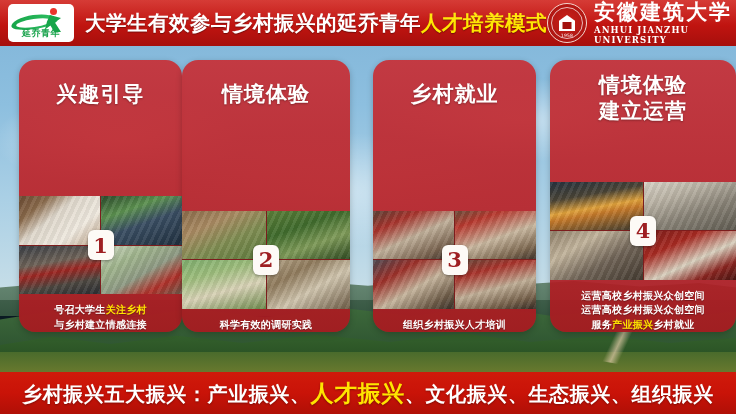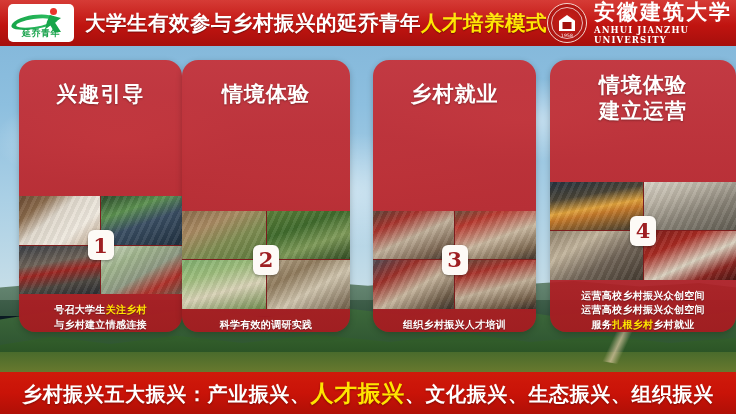--- a/index.html
+++ b/index.html
@@ -293,20 +293,20 @@
       <div class="photos">
         <div class="ph p-sunset"></div>
         <div class="ph p-group"></div>
         <div class="ph p-visit"></div>
         <div class="ph p-redhall"></div>
         <div class="badge">4</div>
       </div>
       <div class="card-caption">
         <div class="line"><span>运营高校乡村振兴众创空间</span></div>
         <div class="line"><span>运营高校乡村振兴众创空间</span></div>
-        <div class="line"><span>服务</span><span class="hl">扎根乡村</span><span>乡村就业</span></div>
+        <div class="line"><span>服务</span><span class="hl">产业振兴</span><span>乡村就业</span></div>
       </div>
     </div>
   </div>
 
 <div id="footer">
   <div class="ftxt"><span>乡村振兴五大振兴：产业振兴、</span><span class="hl">人才振兴</span><span>、文化振兴、生态振兴、组织振兴</span></div>
 </div>
 
 </body></html>

